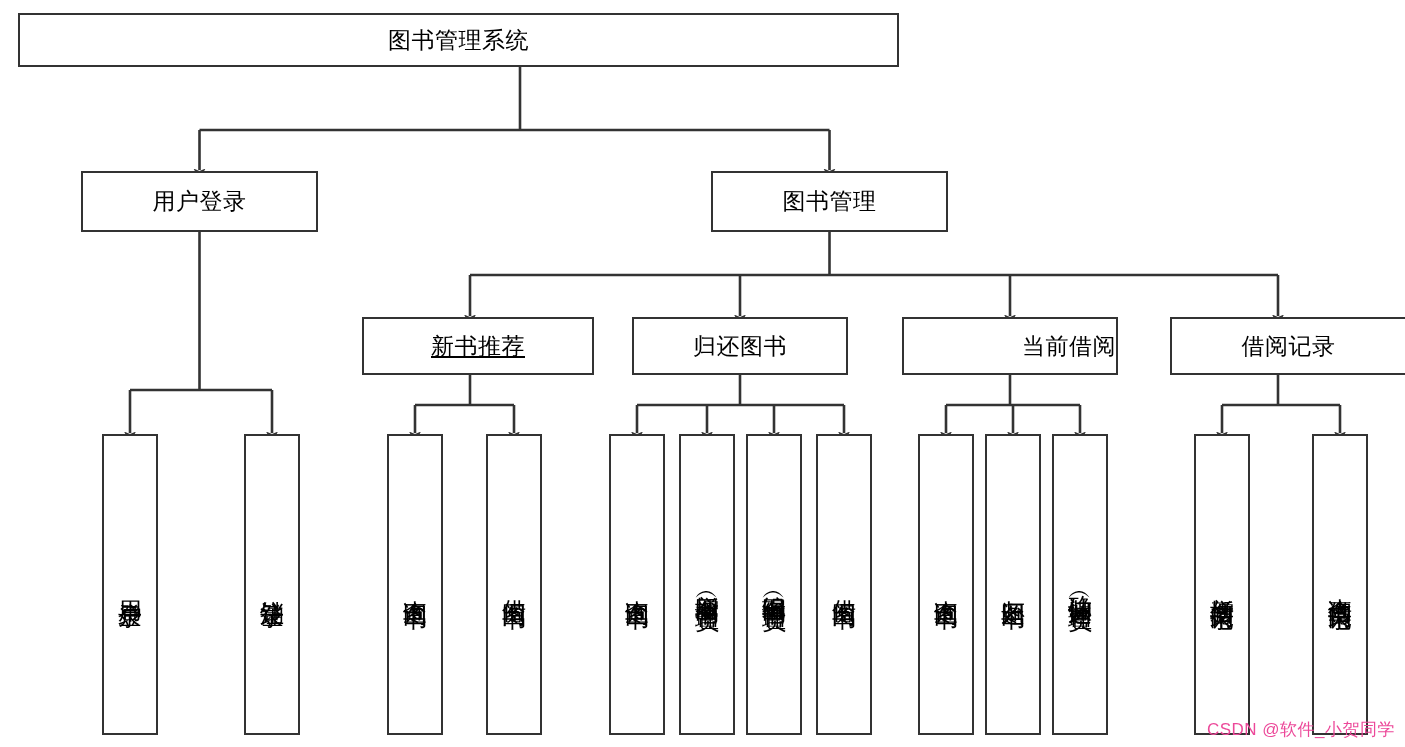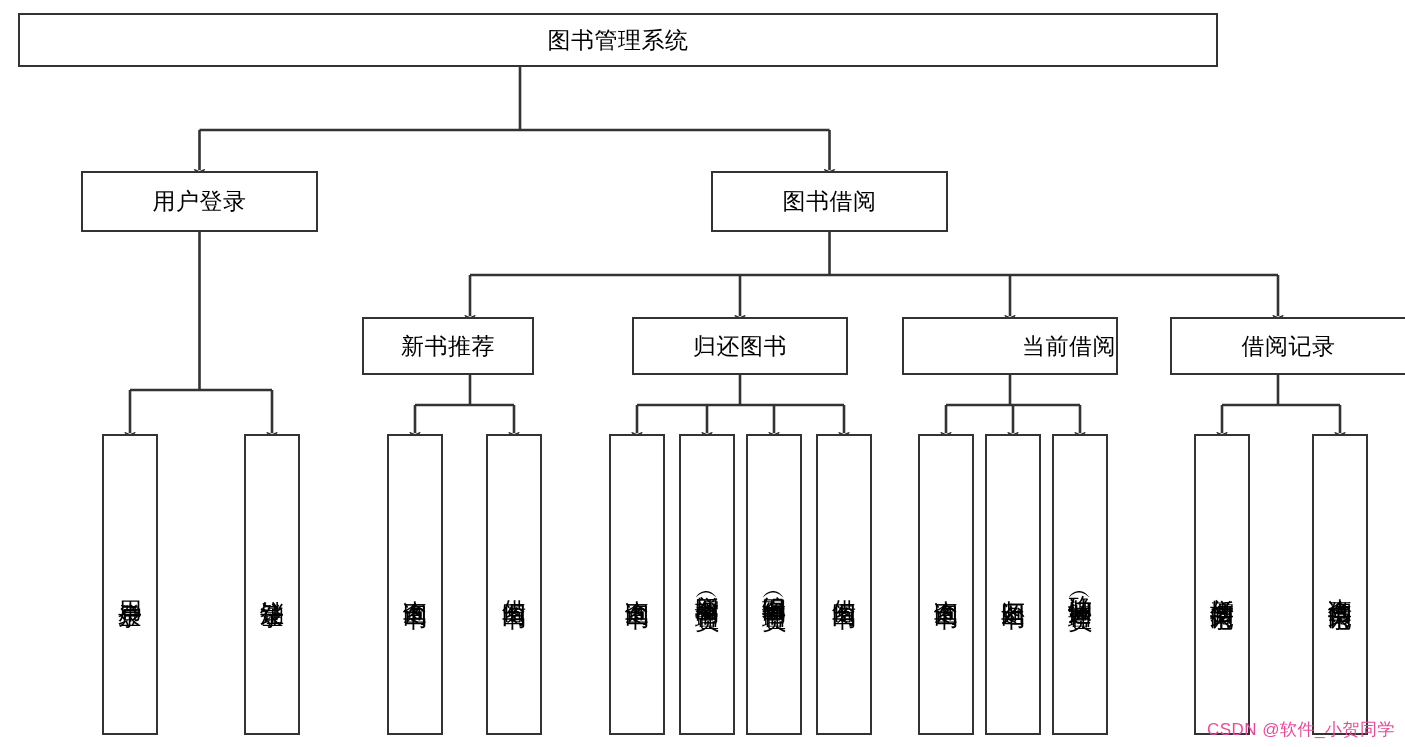--- a/index.html
+++ b/index.html
@@ -113,30 +113,30 @@
         <path d="M1013,405 L1013,433" marker-end="url(#arrow)" stroke-width="2.6"></path>
         <path d="M1080,405 L1080,433" marker-end="url(#arrow)" stroke-width="2.6"></path>
         <path d="M1278,375 L1278,405"></path>
         <path d="M1222,405 L1340,405"></path>
         <path d="M1222,405 L1222,433" marker-end="url(#arrow)" stroke-width="2.6"></path>
         <path d="M1340,405 L1340,433" marker-end="url(#arrow)" stroke-width="2.6"></path>
       </g>
   </svg>
 
   <div id="nodes">
-      <div class="node horizontal" style="left: 18px; top: 13px; width: 1200px; height: 54px;">
+      <div class="node horizontal" style="left: 18px; top: 13px; width: 881px; height: 54px;">
         <span class="label">图书管理系统</span>
       </div>
       <div class="node horizontal" style="left: 81px; top: 171px; width: 237px; height: 61px;">
         <span class="label">用户登录</span>
       </div>
       <div class="node horizontal" style="left: 711px; top: 171px; width: 237px; height: 61px;">
-        <span class="label">图书借阅</span>
+        <span class="label">图书管理</span>
       </div>
-      <div class="node horizontal" style="left: 362px; top: 317px; width: 172px; height: 58px;">
+      <div class="node horizontal" style="left: 362px; top: 317px; width: 232px; height: 58px; text-decoration: underline;">
         <span class="label">新书推荐</span>
       </div>
       <div class="node horizontal" style="left: 632px; top: 317px; width: 216px; height: 58px;">
         <span class="label">归还图书</span>
       </div>
       <div class="node horizontal" style="left: 902px; top: 317px; width: 216px; height: 58px; justify-content: flex-end;">
         <span class="label">当前借阅</span>
       </div>
       <div class="node horizontal" style="left: 1170px; top: 317px; width: 237px; height: 58px;">
         <span class="label">借阅记录</span>

